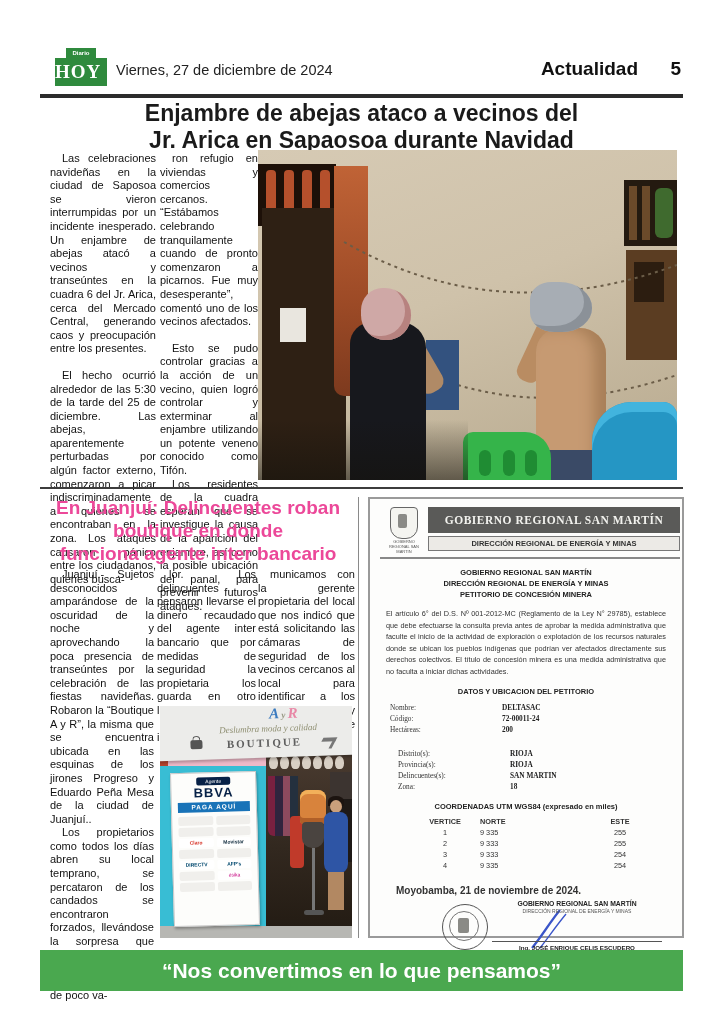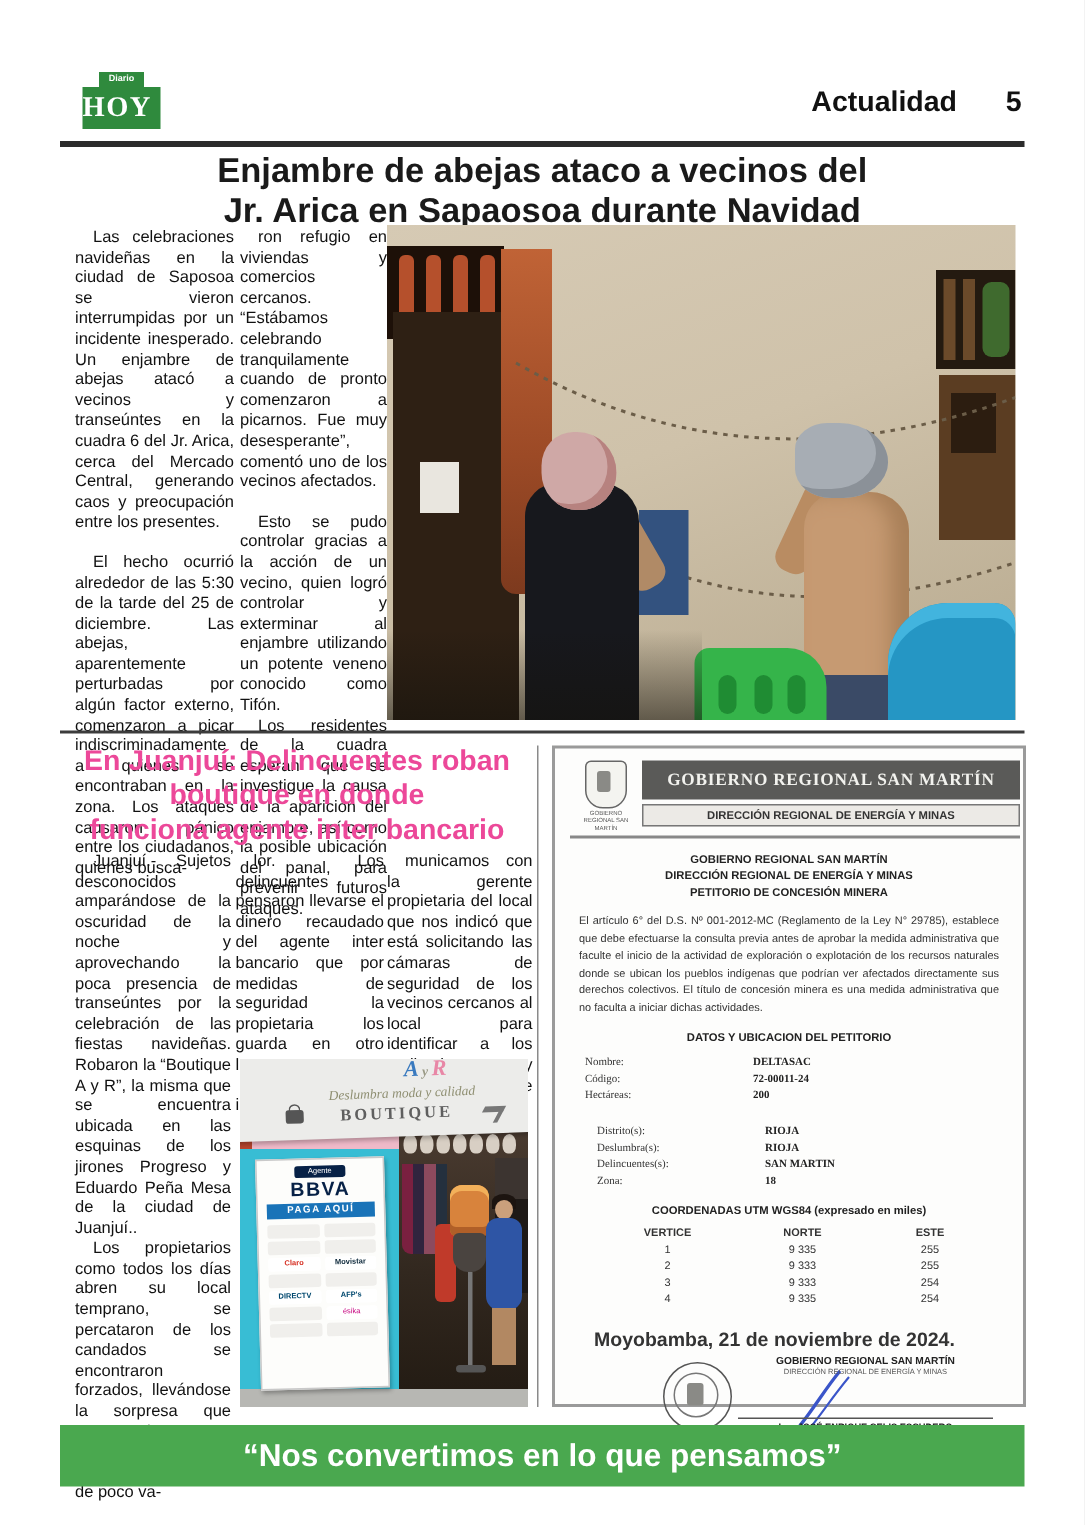--- a/index.html
+++ b/index.html
@@ -139,24 +139,24 @@
   .doc-intro{margin:8px 16px 0 16px;font-size:7.3px;line-height:11.5px;text-align:justify;color:#333;}
   .doc-sec{margin-top:10px;text-align:center;font-size:7.5px;font-weight:bold;color:#222;}
   .doc-fields{margin:6px 16px 0 20px;font-size:7.3px;line-height:11.2px;color:#333;font-family:Liberation Serif, serif;}
   .doc-fields .row{display:flex;}
   .doc-fields .lbl{width:112px;}
   .doc-fields .val{font-weight:bold;color:#222;}
   .doc-fields.g2{margin-top:12px;margin-left:28px;}
   .doc-table{margin:5px 30px 0 40px;font-size:7.3px;color:#333;}
   .doc-table .trow{display:flex;line-height:11px;}
   .doc-table .c1{width:70px;text-align:center;}
-  .doc-table .c2{width:110px;text-align:center;}
+  .doc-table .c2{width:110px;}
   .doc-table .c3{width:60px;text-align:center;}
   .doc-table .thead{font-weight:bold;}
-  .doc-date{margin:14px 0 0 16px;font-size:13px;font-weight:bold;color:#333;padding-left:10px;}
+  .doc-date{margin:14px 0 0 16px;font-size:10px;font-weight:bold;color:#333;padding-left:10px;}
   .doc-sign{position:relative;height:72px;margin-top:4px;}
   .doc-stamp{position:absolute;left:72px;top:4px;width:44px;height:44px;border:1.5px solid #555;border-radius:50%;}
   .doc-stamp::before{content:"";position:absolute;left:6px;top:6px;width:28px;height:28px;border:1px solid #777;border-radius:50%;}
   .doc-stamp::after{content:"";position:absolute;left:15px;top:13px;width:11px;height:15px;background:#8a8a86;border-radius:2px;}
   .doc-signblock{position:absolute;left:122px;top:0px;width:170px;text-align:center;}
   .doc-signblock .l1{font-size:6.8px;font-weight:bold;color:#222;line-height:8px;}
   .doc-signblock .l2{font-size:5px;color:#555;line-height:7px;}
   .doc-sig-svg{position:absolute;left:150px;top:8px;}
   .doc-signblock .name{margin-top:26px;padding-top:2px;border-top:1px solid #555;font-size:6.2px;font-weight:bold;color:#222;line-height:8px;}
   .doc-signblock .role{font-size:5.5px;color:#444;line-height:7px;}
@@ -167,20 +167,21 @@
 </style>
 </head>
 <body>
 
 <div class="page">
 
   <div class="masthead">
     <div class="tab">Diario</div>
     <div class="box">HOY</div>
   </div>
+  <div class="dateline">Viernes, 27 de diciembre de  2024</div>
   <div class="section-title">Actualidad</div>
   <div class="page-number">5</div>
   <div class="head-rule"></div>
 
   <div class="headline1">
     <span>Enjambre de abejas ataco a vecinos del</span><br>
     <span>Jr. Arica en Sapaosoa durante Navidad</span>
   </div>
 
   <div class="a1col a1c1">
@@ -342,21 +343,21 @@
           <span class="lbl">Hectáreas:</span>
           <span class="val">200</span>
         </div>
     </div>
     <div class="doc-fields g2">
       <div class="row">
           <span class="lbl">Distrito(s):</span>
           <span class="val">RIOJA</span>
         </div>
       <div class="row">
-          <span class="lbl">Deslumbra(s):</span>
+          <span class="lbl">Provincia(s):</span>
           <span class="val">RIOJA</span>
         </div>
       <div class="row">
           <span class="lbl">Delincuentes(s):</span>
           <span class="val">SAN MARTIN</span>
         </div>
       <div class="row">
           <span class="lbl">Zona:</span>
           <span class="val">18</span>
         </div>

